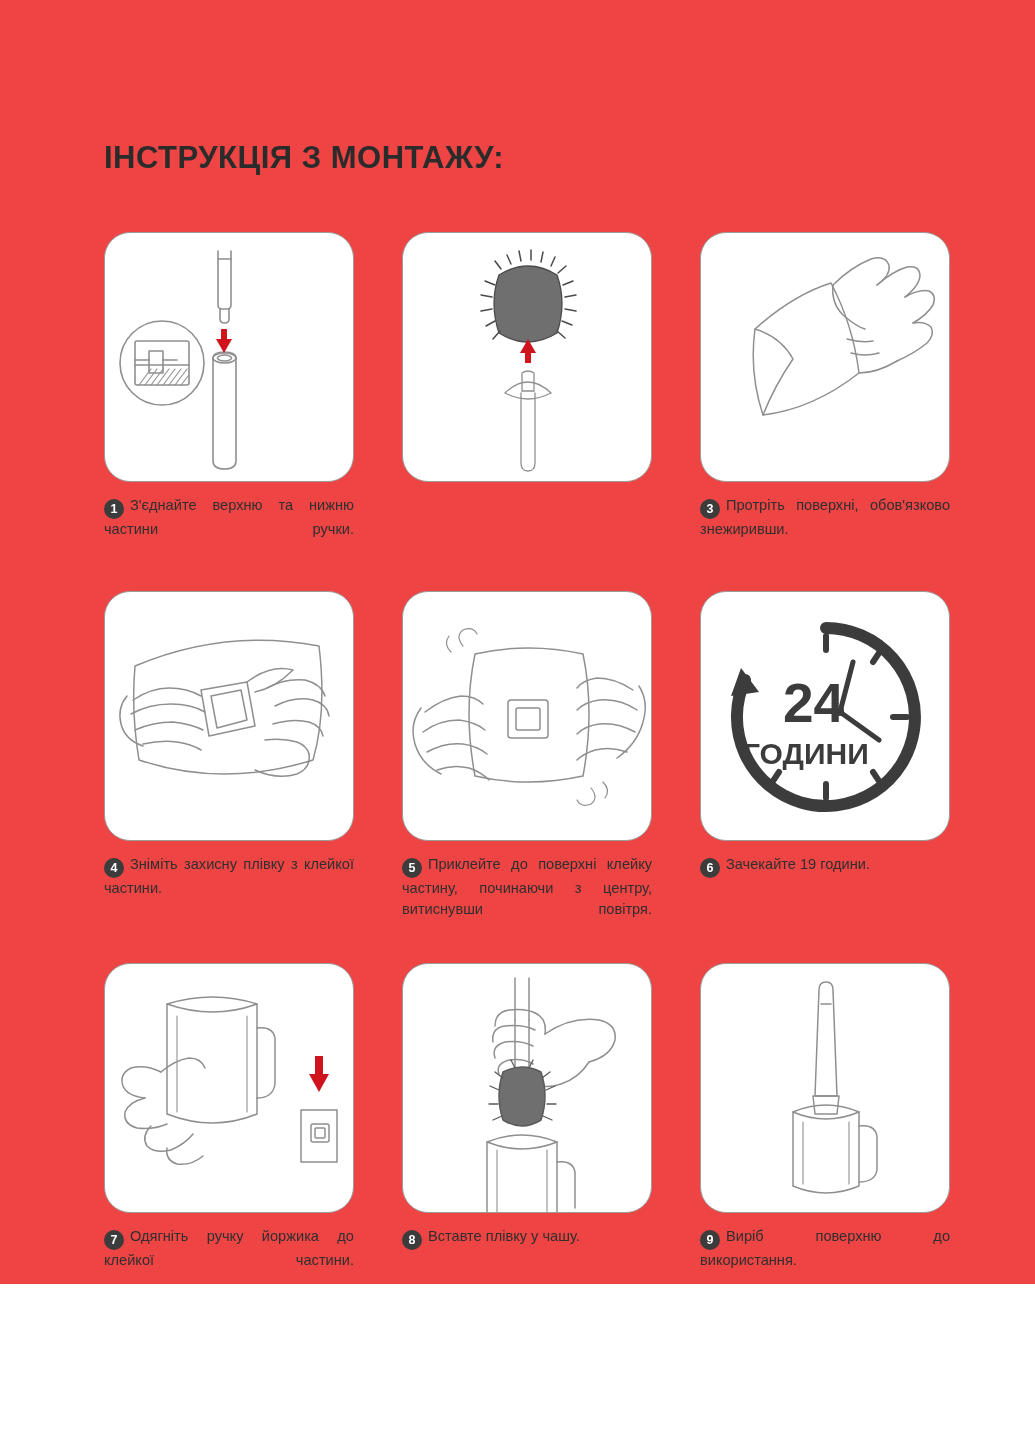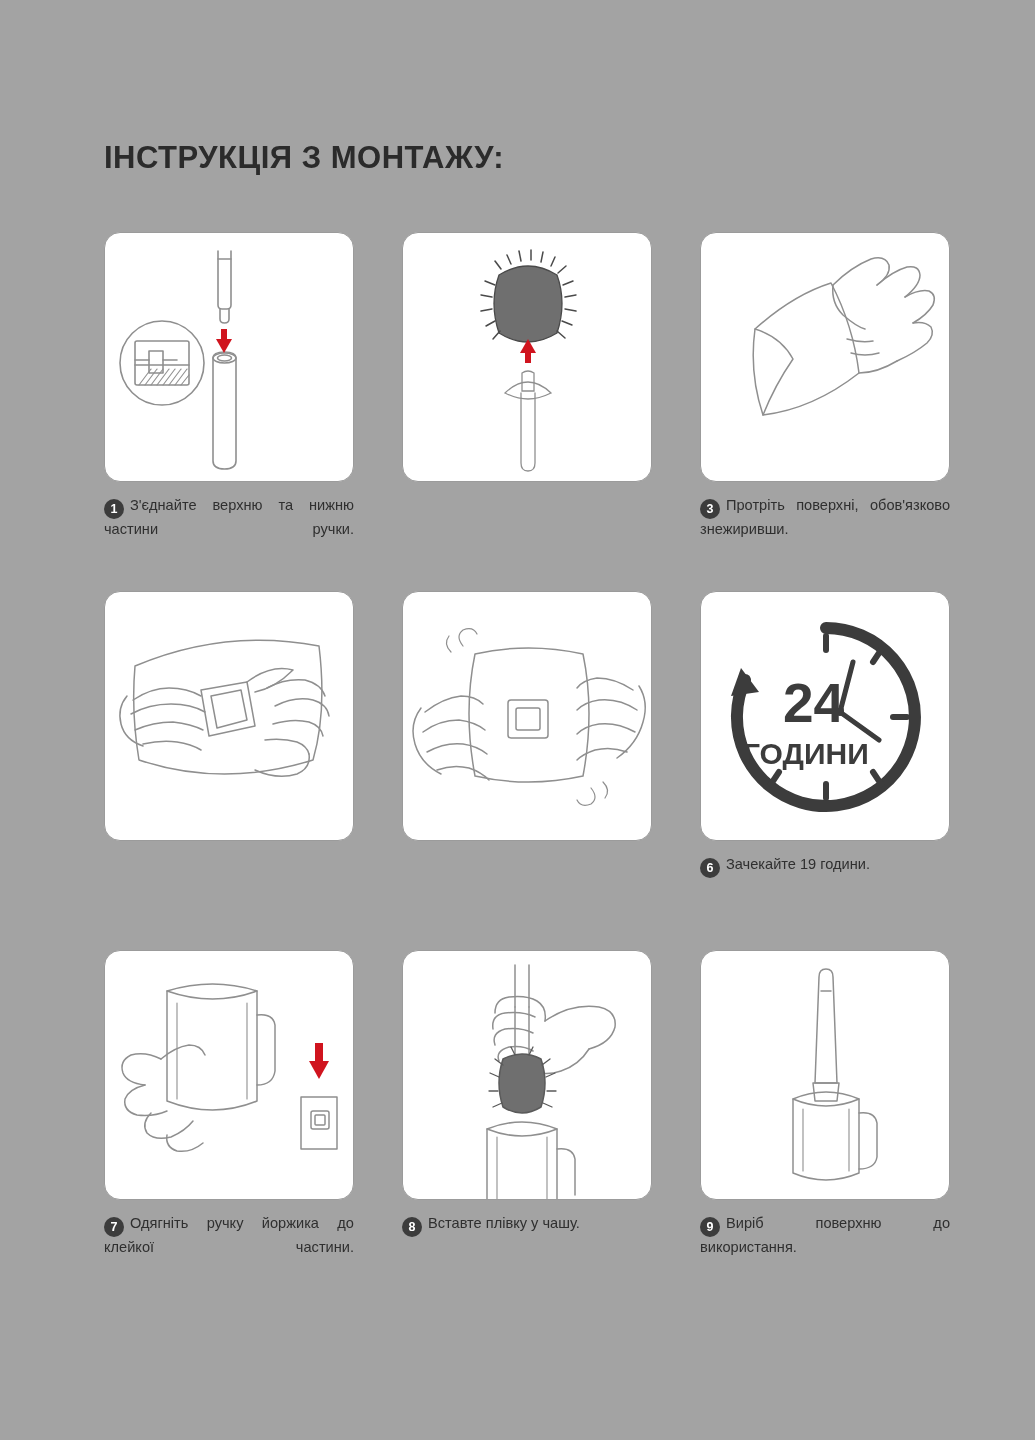--- a/index.html
+++ b/index.html
@@ -4,22 +4,22 @@
 <style>
   * { box-sizing: border-box; }
   html, body {
     margin: 0; padding: 0;
     width: 1035px; height: 1440px;
     background: #ffffff;
     font-family: "Liberation Sans", sans-serif;
   }
   .page {
     position: relative;
-    width: 1035px; height: 1440px;
-    background: #a3a3a3;
+    width: 1035px; height: 1284px;
+    background: #ef4444;
     overflow: hidden;
   }
   .title {
     position: absolute;
     left: 104px; top: 140px;
     font-size: 31px;
     font-weight: bold;
     letter-spacing: 0.5px;
     color: #2b2b2b;
   }
@@ -29,21 +29,21 @@
     width: 846px;
     display: grid;
     grid-template-columns: repeat(3, 250px);
     grid-column-gap: 48px;
     grid-row-gap: 22px;
   }
   .cell { width: 250px; }
   .panel {
     width: 250px; height: 250px;
     border: 1.6px solid #9b9b9b;
-    border-radius: 16px;
+    border-radius: 26px;
     position: relative;
     overflow: hidden;
     background: #fff;
   }
   .panel svg { display: block; width: 250px; height: 250px; }
   .caption {
     margin-top: 13px;
     position: relative;
     min-height: 74px;
     font-size: 14.6px;
@@ -208,20 +208,23 @@
             <path d="M22 104 Q12 116 16 132 Q20 148 38 154"></path>
 
             <path d="M162 96 Q180 86 200 88 Q216 92 220 104"></path>
             <path d="M170 114 Q190 104 208 108 Q222 112 224 124"></path>
             <path d="M168 132 Q188 126 204 130 Q216 134 218 144"></path>
             <path d="M160 148 Q178 146 192 150 Q202 154 204 162"></path>
             <path d="M204 162 Q206 176 192 182 Q172 188 150 178"></path>
           </g>
         </svg>
       </div>
+      <div class="caption cap-just">
+        <span class="num">4</span><span class="ctext">Зніміть захисну плівку з клейкої частини.</span>
+      </div>
     </div>
 
     <div class="cell">
       <div class="panel">
         <svg viewBox="0 0 250 250">
           <g fill="none" stroke="#8f8f8f" stroke-width="1.5" stroke-linecap="round" stroke-linejoin="round">
 
             <path d="M72 62 Q125 50 180 62 Q192 120 180 184 Q125 196 72 184 Q60 120 72 62 Z"></path>
             <rect x="105" y="108" width="40" height="38" rx="3"></rect>
             <rect x="113" y="116" width="24" height="22" rx="2"></rect>
@@ -237,20 +240,23 @@
             <path d="M232 140 Q214 130 196 132 Q182 134 174 142"></path>
             <path d="M224 160 Q208 154 192 158 Q180 162 174 168"></path>
             <path d="M236 94 Q246 110 240 130 Q234 152 214 166"></path>
 
             <path d="M60 54 Q52 44 60 38 Q70 34 74 42" stroke-width="1.2"></path>
             <path d="M48 60 Q40 52 46 44" stroke-width="1.2"></path>
             <path d="M188 196 Q196 206 188 212 Q178 216 174 208" stroke-width="1.2"></path>
             <path d="M200 190 Q208 198 202 206" stroke-width="1.2"></path>
           </g>
         </svg>
+      </div>
+      <div class="caption cap-just">
+        <span class="num">5</span><span class="ctext">Приклейте до поверхні клейку частину, починаючи з центру, витиснувши повітря.</span>
       </div>
     </div>
 
     <div class="cell">
       <div class="panel">
         <svg viewBox="0 0 250 250">
           <g fill="none" stroke="#3c3c3c">
             <path d="M125 36 A89 89 0 1 1 44 88" stroke-width="12" stroke-linecap="round"></path>
             <g stroke-width="6" stroke-linecap="round">
               <line x1="125" y1="44" x2="125" y2="58"></line>

